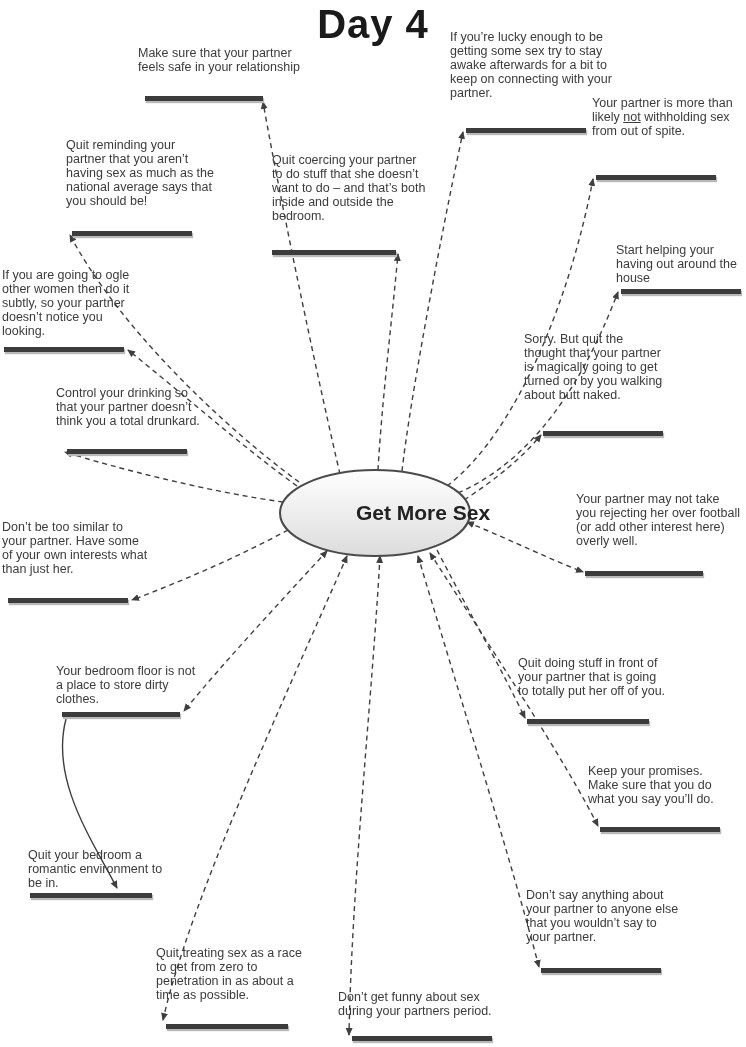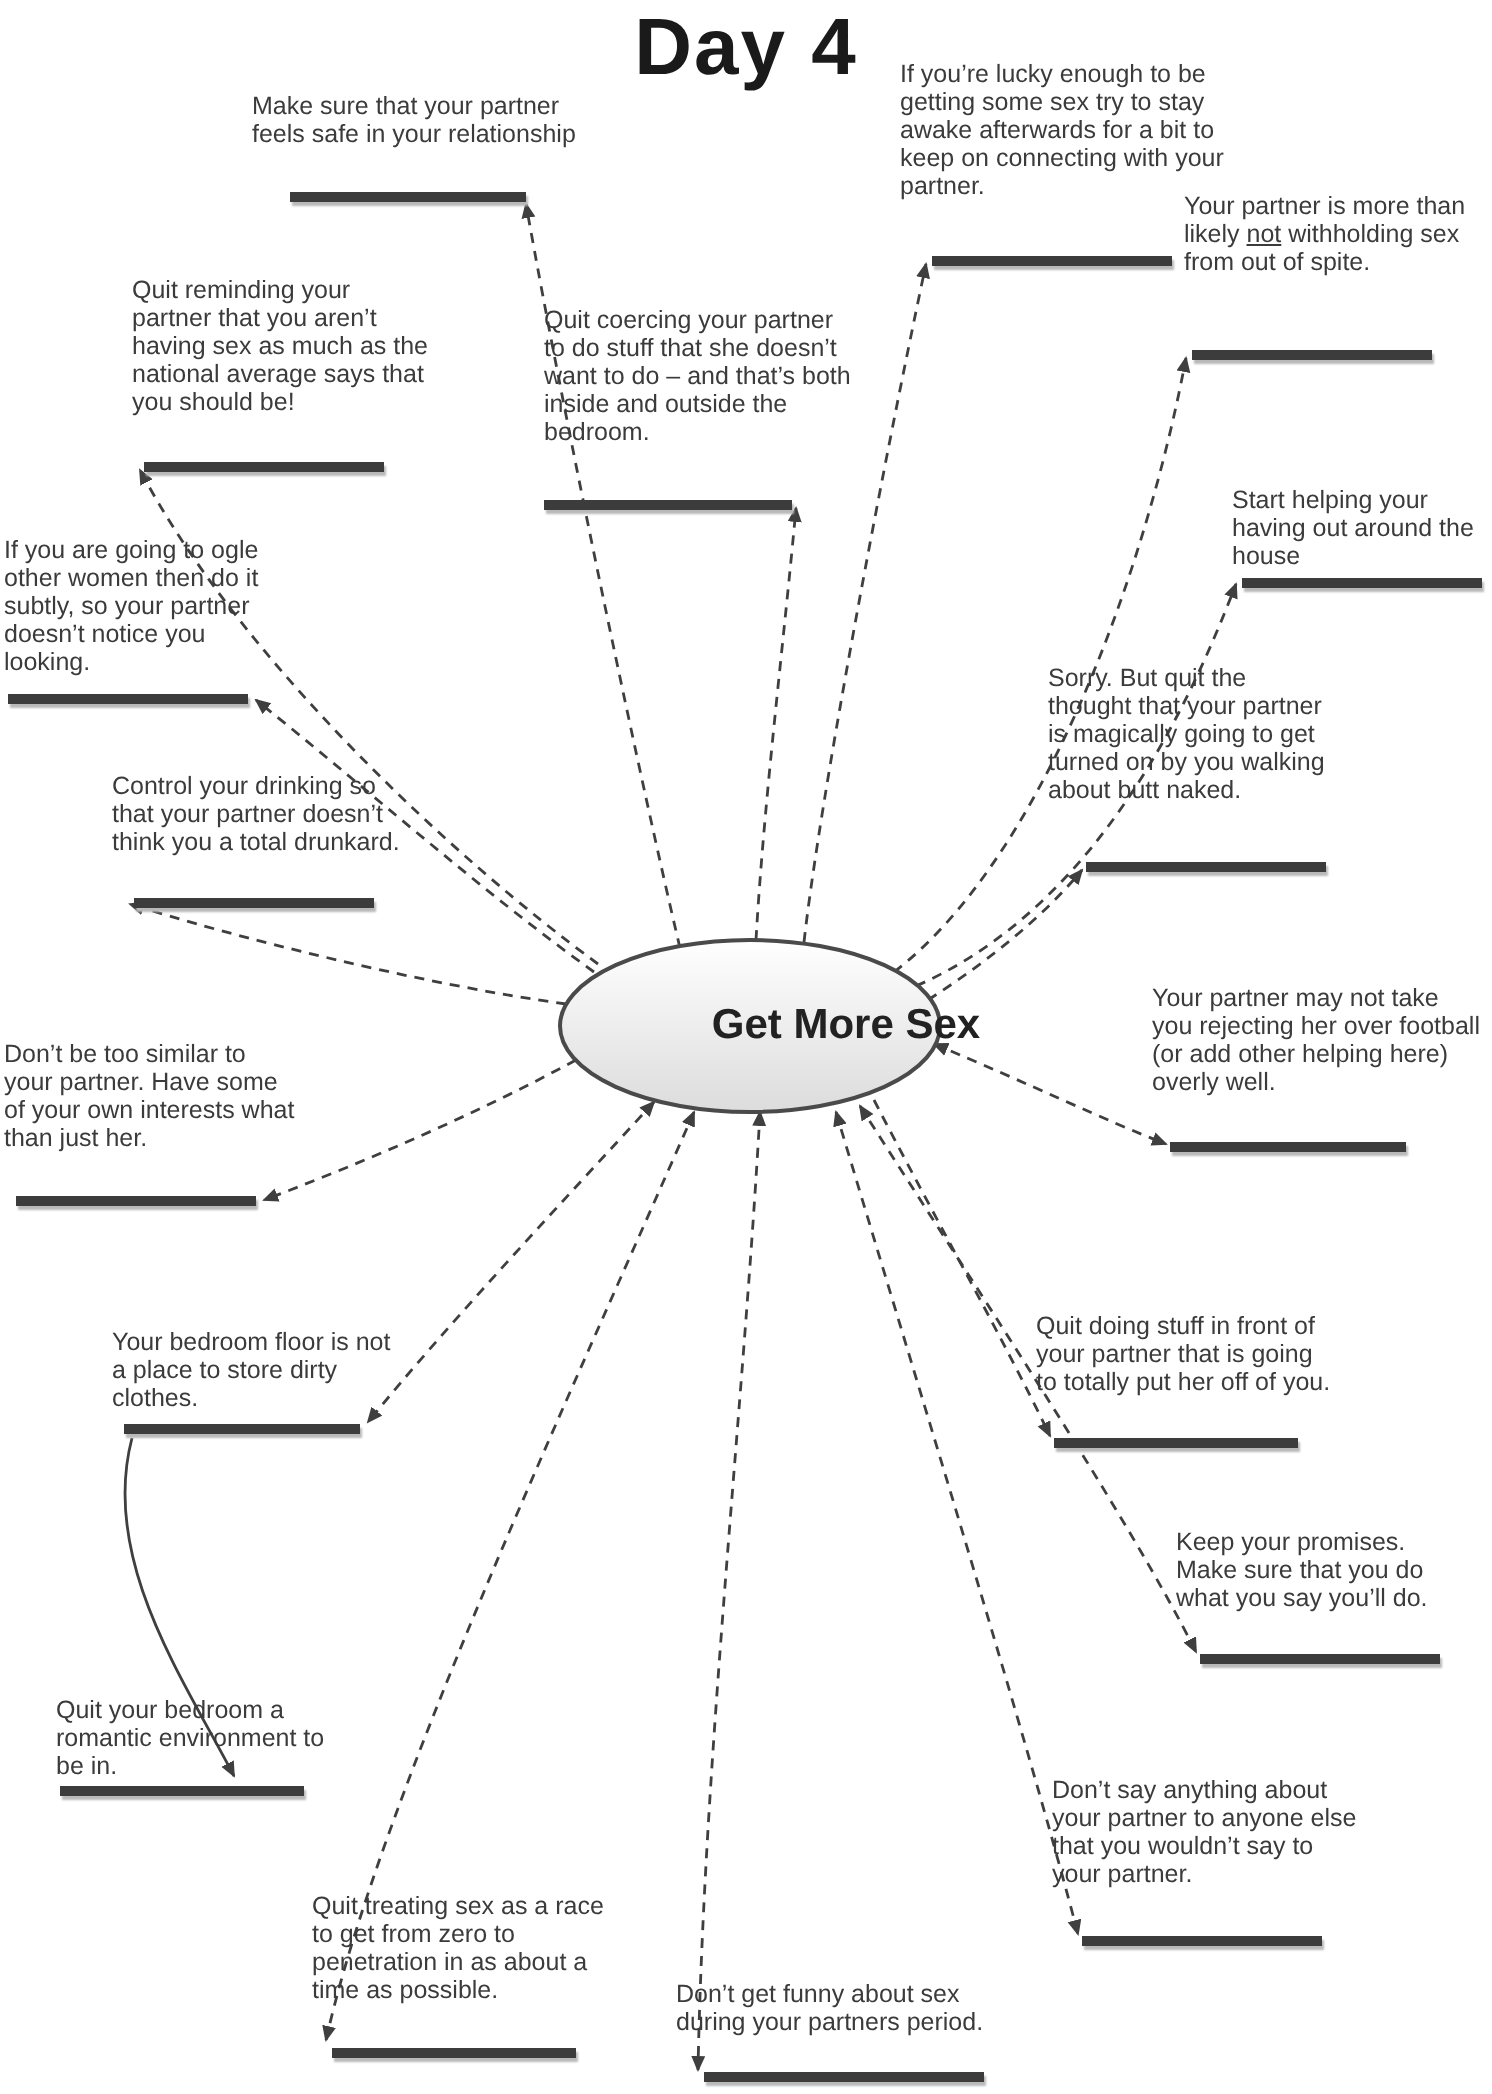--- a/index.html
+++ b/index.html
@@ -65,30 +65,30 @@
     <path d="M 380 556 C 372 700, 352 880, 349 1035" marker-start="url(#ahs)" marker-end="url(#ah)"></path>
   </g>
 
   <path d="M 66 719 C 50 780, 92 840, 117 888" stroke="#3f3f3f" stroke-width="1.4" fill="none" marker-end="url(#ah)"></path>
 
   <ellipse cx="375" cy="513" rx="95" ry="43" fill="url(#eg)" stroke="#4a4a4a" stroke-width="2"></ellipse>
 </svg>
 
 <div class="center-label">Get More Sex</div>
 
-<div class="node" id="n1" style="left:126px;top:46px;width:166px">Make sure that your partner feels safe in your relationship</div>
+<div class="node" id="n1" style="left:138px;top:46px;width:166px">Make sure that your partner feels safe in your relationship</div>
 <div class="node" id="n2" style="left:450px;top:30px;width:168px">If you’re lucky enough to be getting some sex try to stay awake afterwards for a bit to keep on connecting with your partner.</div>
 <div class="node" id="n3" style="left:592px;top:96px;width:148px"><span>Your partner is more than likely </span><span class="u">not</span><span> withholding sex from out of spite.</span></div>
 <div class="node" id="n4" style="left:66px;top:138px;width:150px">Quit reminding your partner that you aren’t having sex as much as the national average says that you should be!</div>
 <div class="node" id="n5" style="left:272px;top:153px;width:156px">Quit coercing your partner to do stuff that she doesn’t want to do – and that’s both inside and outside the bedroom.</div>
 <div class="node" id="n6" style="left:616px;top:243px;width:130px">Start helping your having out around the house</div>
 <div class="node" id="n7" style="left:2px;top:268px;width:146px">If you are going to ogle other women then do it subtly, so your partner doesn’t notice you looking.</div>
 <div class="node" id="n8" style="left:524px;top:332px;width:140px">Sorry. But quit the thought that your partner is magically going to get turned on by you walking about butt naked.</div>
 <div class="node" id="n9" style="left:56px;top:386px;width:146px">Control your drinking so that your partner doesn’t think you a total drunkard.</div>
-<div class="node" id="n10" style="left:576px;top:492px;width:164px">Your partner may not take you rejecting her over football (or add other helping here) overly well.</div>
+<div class="node" id="n10" style="left:576px;top:492px;width:164px">Your partner may not take you rejecting her over football (or add other interest here) overly well.</div>
 <div class="node" id="n11" style="left:2px;top:520px;width:146px">Don’t be too similar to your partner. Have some of your own interests what than just her.</div>
 <div class="node" id="n12" style="left:518px;top:656px;width:148px">Quit doing stuff in front of your partner that is going to totally put her off of you.</div>
 <div class="node" id="n13" style="left:56px;top:664px;width:140px">Your bedroom floor is not a place to store dirty clothes.</div>
 <div class="node" id="n14" style="left:588px;top:764px;width:142px">Keep  your promises. Make sure that you do what you say you’ll do.</div>
 <div class="node" id="n15" style="left:28px;top:848px;width:146px">Quit your bedroom a romantic environment to be in.</div>
 <div class="node" id="n16" style="left:526px;top:888px;width:158px">Don’t say anything about your partner to anyone else that you wouldn’t say to your partner.</div>
 <div class="node" id="n17" style="left:156px;top:946px;width:150px">Quit treating sex as a race to get from zero to penetration in as about a time as possible.</div>
 <div class="node" id="n18" style="left:338px;top:990px;width:156px">Don’t get funny about sex during your partners period.</div>
 
 <div class="bar" style="left:145px;top:96px;width:118px"></div>

